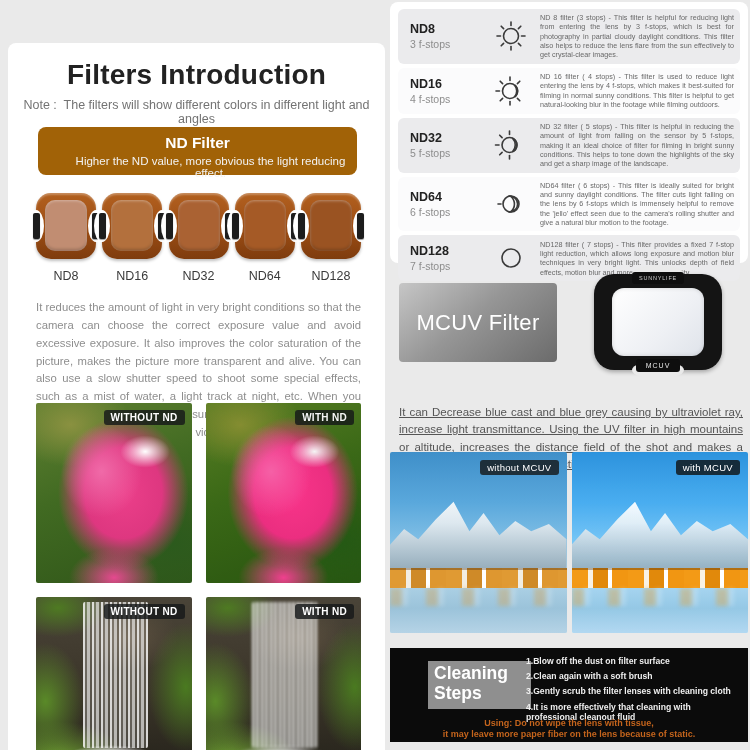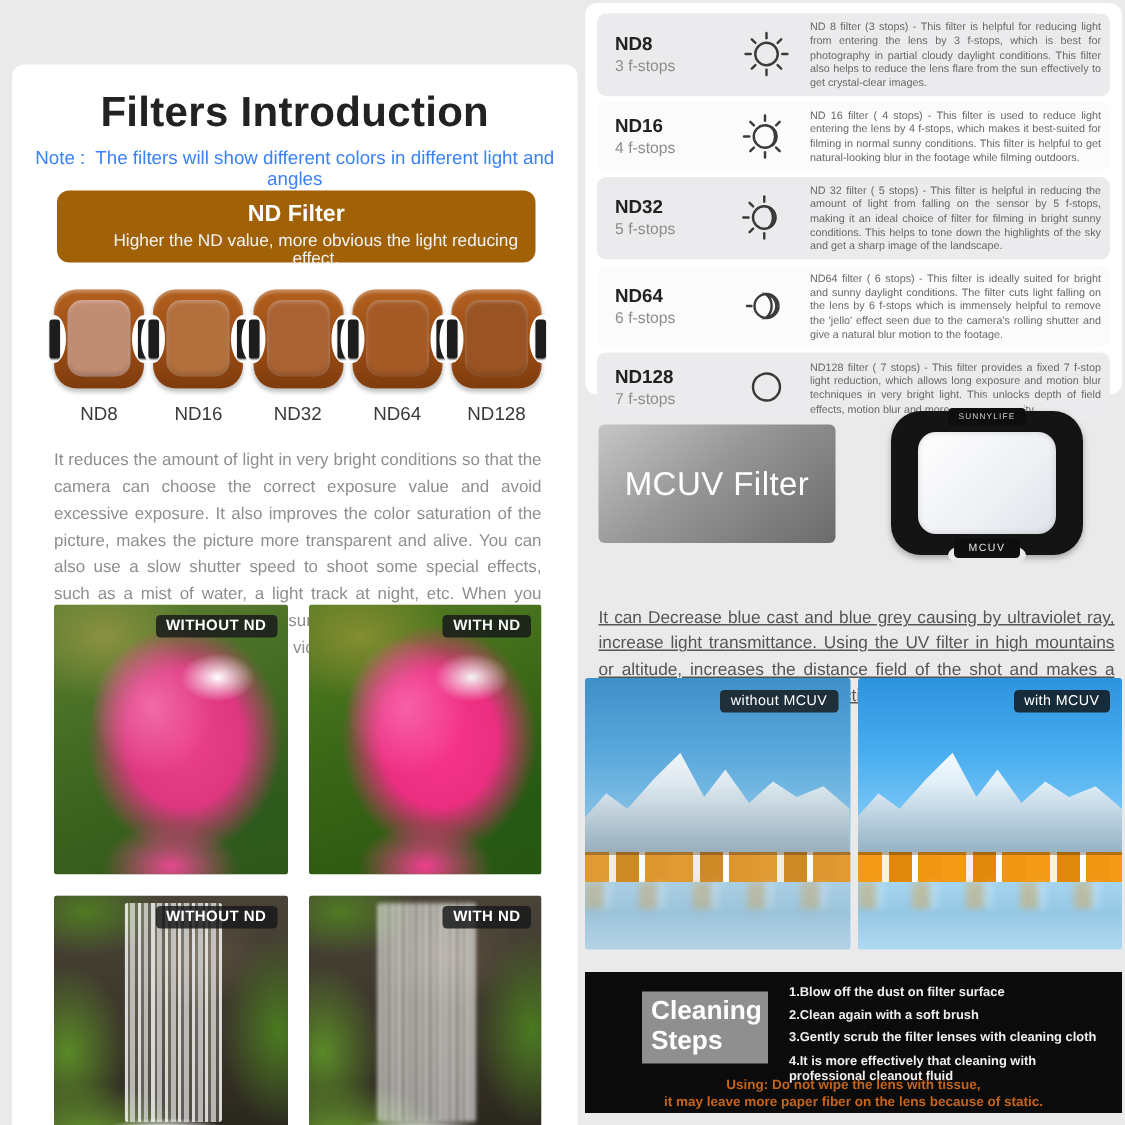--- a/index.html
+++ b/index.html
@@ -16,21 +16,21 @@
     position:absolute; left:8px; top:8px; width:377px; height:736px;
     background:#ffffff; border-radius:8px; overflow:hidden;margin-top:35px;
   }
   .lc-title {
     position:absolute; top:16px; left:0; right:0;
     text-align:center; font-size:28px; font-weight:bold; color:#222;
     letter-spacing:.2px;
   }
   .lc-note {
     position:absolute; top:55px; left:0; right:0;
-    text-align:center; font-size:12.5px; color:#3b82f6;
+    text-align:center; font-size:12.5px; color:#737373;
   }
   .lc-banner {
     position:absolute; top:84px; left:30px; right:28px; height:48px;
     background:#a16207; border-radius:8px; color:#fff; text-align:center;
     padding-top:7px;
   }
   .lc-banner .t { font-size:15.5px; font-weight:bold; }
   .lc-banner .s { font-size:11.5px; margin-top:3px; color:#f2f2f2;padding-left:26px; }
   .lc-filters {
     position:absolute; top:150px; left:28px; right:24px;
@@ -177,21 +177,21 @@
     background:repeating-linear-gradient(90deg, rgba(224,154,51,.32) 0 12px, rgba(255,255,255,.18) 12px 18px, rgba(224,154,51,0) 18px 36px);
     filter:blur(2px);
   }
   .ph-mountain.v-with { filter:saturate(1.22) contrast(1.05); }
   
   .clean-panel {
     position:absolute; left:390px; top:648px; width:358px; height:94px;
     background:#0b0b0b;
   }
   .cp-titlebox {
-    position:absolute; left:38px; top:13px; width:84px; height:48px;
+    position:absolute; left:38px; top:13px; width:103px; height:48px;
     background:#8f8f8f; color:#ffffff; font-weight:bold; font-size:17.5px;
     line-height:1.15; padding:2px 6px;
   }
   .cp-steps { position:absolute; left:136px; top:8px; right:10px; color:#efefef; font-size:8.6px; font-weight:bold; }
   .cp-steps div { margin-bottom:4.5px; line-height:1.25; }
   .cp-steps div:last-child { width:170px; }
   .cp-note {
     position:absolute; left:0; right:0; bottom:2px; text-align:center;
     color:#c4641c; font-size:9px; font-weight:bold; line-height:1.25;
   }

